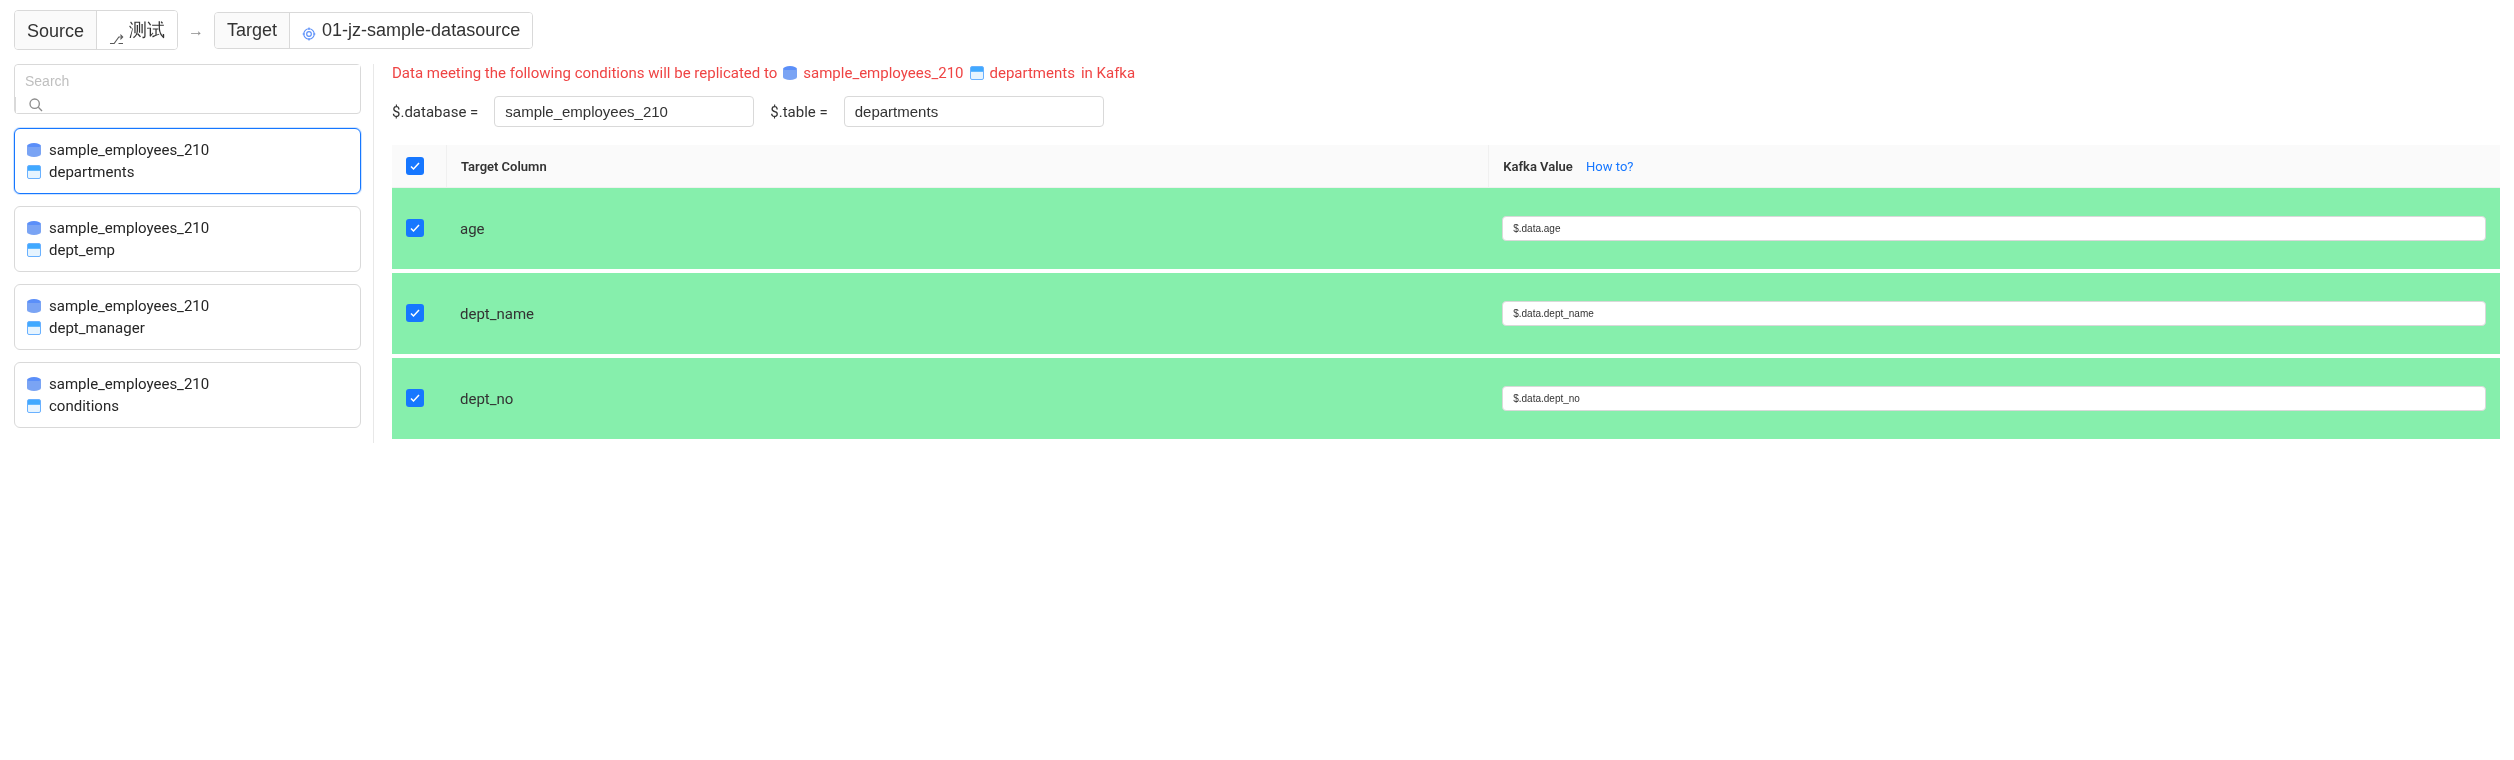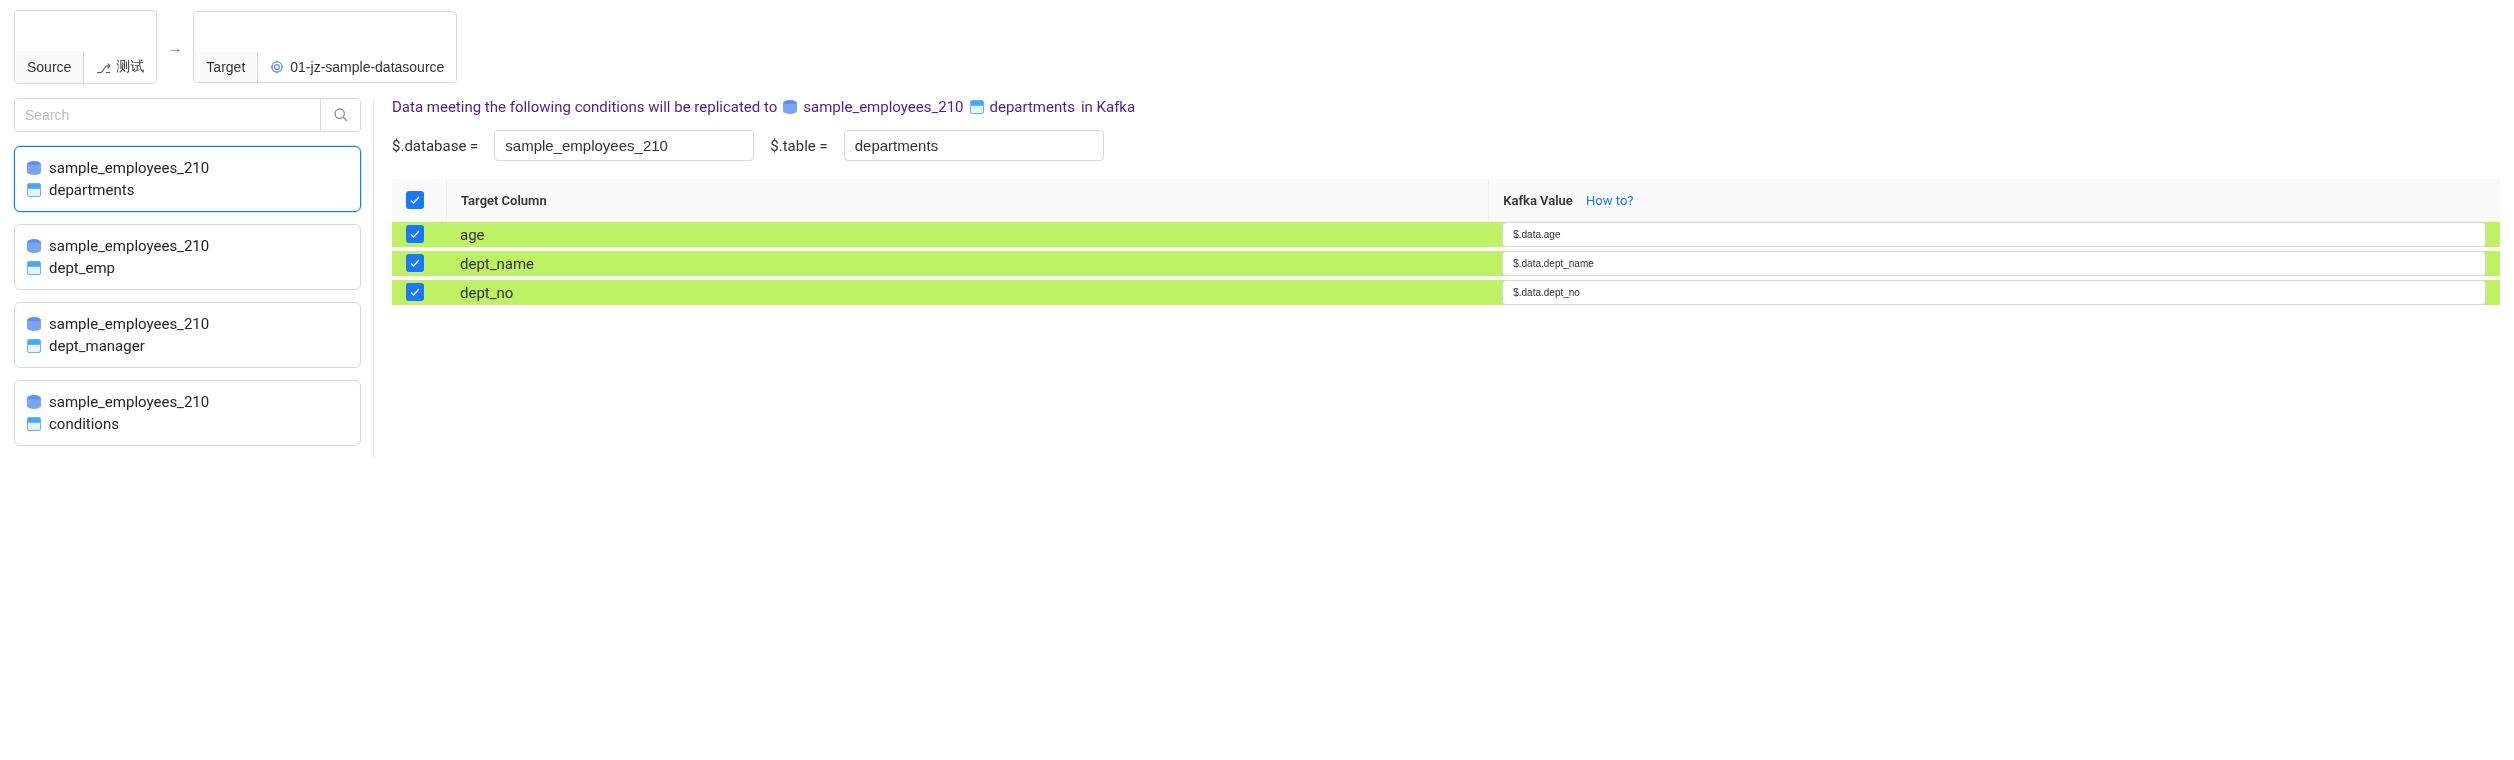--- a/index.html
+++ b/index.html
@@ -21,26 +21,25 @@
     border: 1px solid #d9d9d9;
     border-radius: 4px;
     overflow: hidden;
     background:#fff;
   }
   .seg {
     padding: 7px 12px;
     background: #fff;
     border: none;
     cursor: pointer;
-    font-size: 14px;
-    display:flex;
-    align-items:center;
+    font-size: 18px;
+    display:flex;
+    align-items:flex-end;
     gap:6px;
     color:#333;
-    margin-top:40px;
   }
   .seg + .seg { border-left: 1px solid #d9d9d9; }
   .seg.soft { background:#fafafa; }
   .arrow-sep {
     color:#8c8c8c;
     font-size:16px;
     padding: 0 2px;
   }
   .layout {
     display:flex;
@@ -50,20 +49,21 @@
     width: 360px;
     flex-shrink:0;
     border-right:1px solid #e8e8e8;
     padding-right:12px;
   }
   .search-row {
     display:flex;
     border:1px solid #d9d9d9;
     border-radius:4px;
     margin-bottom:14px;
+    flex-direction:column;
   }
   .search-input {
     flex:1;
     border:none;
     padding:8px 10px;
     font-size:14px;
     outline:none;
     border-radius:4px 0 0 4px;
     color:#333;
   }
@@ -123,21 +123,21 @@
   .icon-target-wrap {
     width:14px;height:14px;display:inline-flex;align-items:center;justify-content:center;
   }
   .icon-target-wrap svg { width:14px;height:14px; }
   .main {
     flex:1;
     min-width:0;
   }
   .desc-line {
     font-size:15px;
-    color:#4c1d95;
+    color:#ef4444;
     margin-bottom:14px;
     display:flex;
     align-items:center;
     gap:6px;
     flex-wrap:wrap;
   }
   .filter-row {
     display:flex;
     align-items:center;
     gap:16px;
@@ -161,22 +161,22 @@
   .thead-row th {
     text-align:left;
     font-weight:600;
     font-size:13px;
     padding:12px 14px;
     background:#fafafa;
     border-bottom:1px solid #f0f0f0;
   }
   .thead-row th + th { border-left:1px solid #f0f0f0; }
   .tbody-row td {
-    padding:0 14px;
-    background:#bef264;
+    padding:28px 14px;
+    background:#86efac;
     border-bottom:4px solid #fff;
     font-size:15px;
     vertical-align:middle;
   }
   .col-check { width:54px; }
   .col-target {  }
   .col-value { width:48%; }
   .chk {
     width:18px;height:18px;border-radius:3px;background:#1677ff;display:inline-flex;align-items:center;justify-content:center;cursor:pointer;
   }

